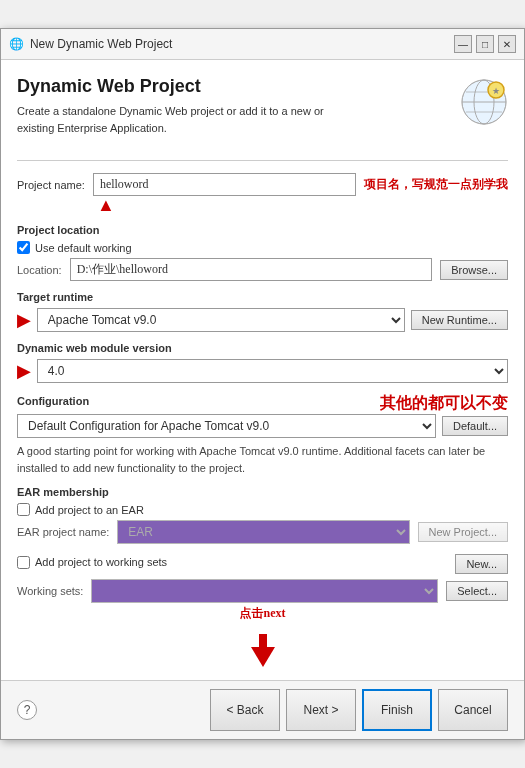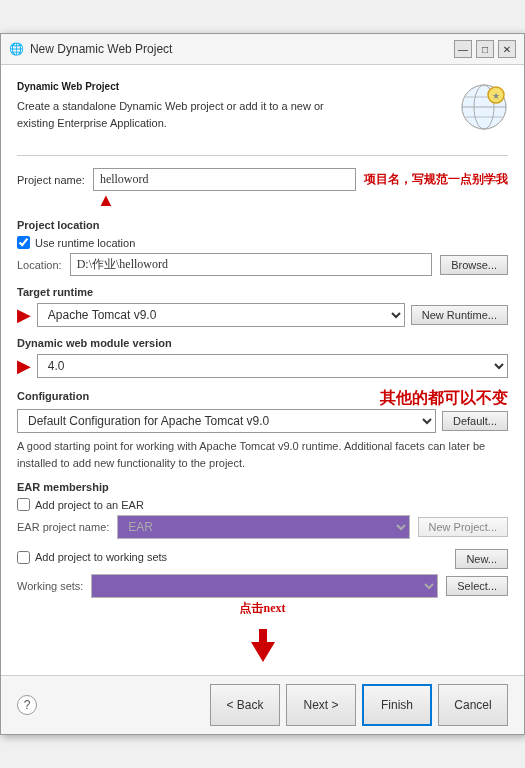--- a/index.html
+++ b/index.html
@@ -50,21 +50,21 @@
       justify-content: center;
       font-size: 10px;
       color: #333;
     }
 
     .content {
       padding: 16px 16px 0 16px;
     }
 
     .section-header {
-      font-size: 10px;
+      font-size: 18px;
       font-weight: bold;
       color: #1a1a1a;
       margin-bottom: 6px;
     }
 
     .section-desc {
       font-size: 11px;
       color: #333;
       line-height: 1.5;
       margin-bottom: 14px;
@@ -301,21 +301,21 @@
         <span class="project-name-annotation">项目名，写规范一点别学我</span>
       </div>
 
       <div style="margin-left:80px; color:#cc0000; font-size:18px; line-height:1;">▲</div>
     </div>
 
     <div class="form-group">
       <div class="subsection-title">Project location</div>
       <div class="checkbox-row">
         <input type="checkbox" checked="" style="">
-        <label class="form-label" style="margin-bottom:0;">Use runtime location</label>
+        <label class="form-label" style="margin-bottom:0;">Use default working</label>
       </div>
       <div class="location-row">
         <span class="location-label">Location:</span>
         <input type="text" class="input-full location-input" readonly="" value="D:\作业\helloword" style="">
         <button class="btn">Browse...</button>
       </div>
     </div>
 
     <div class="form-group">
       <div class="subsection-title">Target runtime</div>

